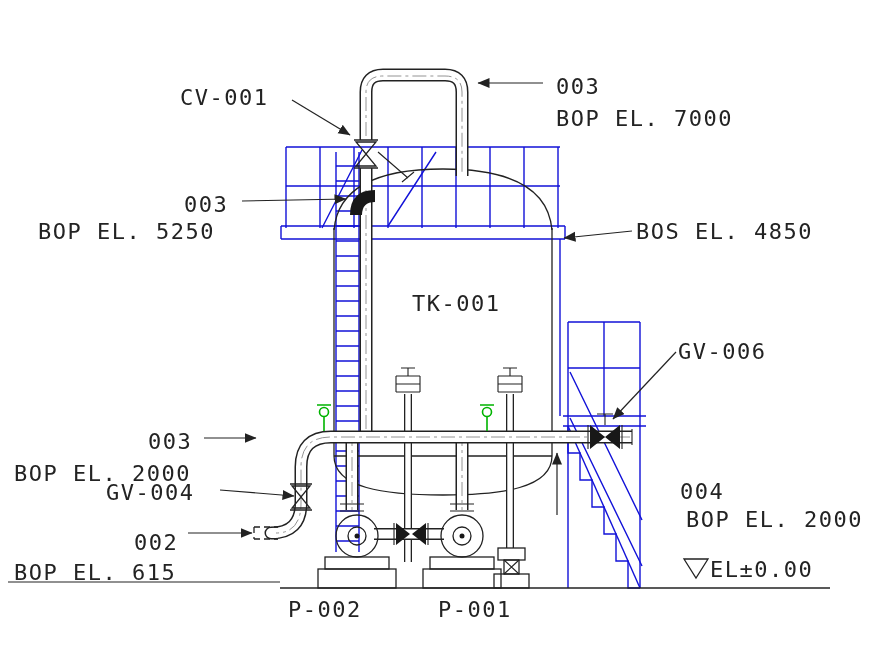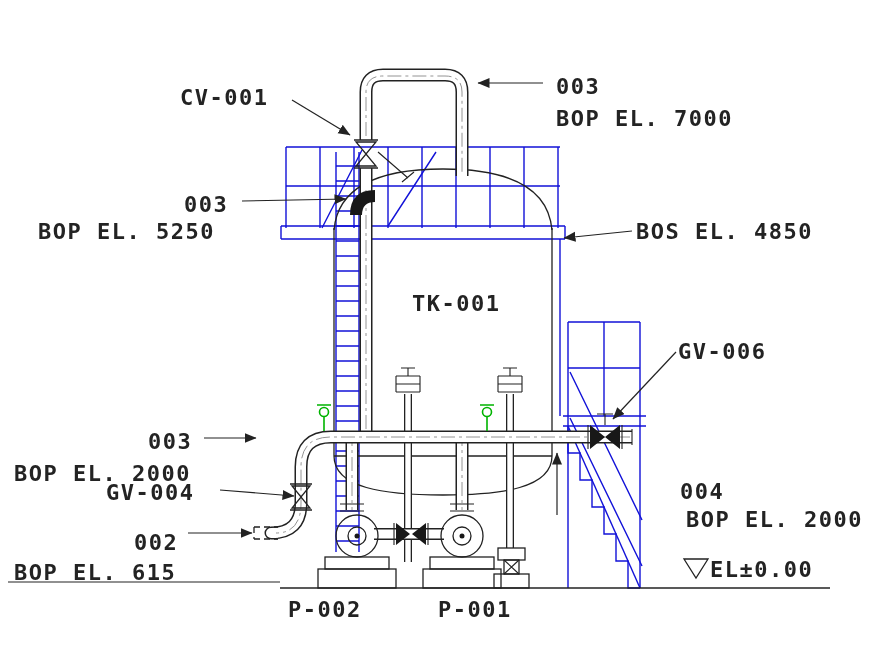--- a/index.html
+++ b/index.html
@@ -1,17 +1,17 @@
 <!DOCTYPE html>
 <html><head>
 <meta charset="utf-8">
 <style>
   html,body{margin:0;padding:0;background:#ffffff;}
   .stage{position:relative;width:885px;height:647px;background:#ffffff;overflow:hidden;
-         font-family:"DejaVu Sans Mono", "Liberation Mono", monospace;font-weight:bold;}
+         font-family:"DejaVu Sans Mono", "Liberation Mono", monospace;}
   svg{position:absolute;left:0;top:0;}
   .blue{stroke:#1212d8;stroke-width:1.4;fill:none;}
   .blk{stroke:#222;stroke-width:1.3;fill:none;}
   .thin{stroke:#222;stroke-width:1.1;fill:none;}
   .pipe-o{stroke:#222;stroke-width:13;fill:none;stroke-linejoin:round;}
   .pipe-i{stroke:#fff;stroke-width:10;fill:none;stroke-linejoin:round;}
   .pipe-o2{stroke:#222;stroke-width:12;fill:none;stroke-linejoin:round;}
   .pipe-i2{stroke:#fff;stroke-width:9;fill:none;stroke-linejoin:round;}
   .pipe-o3{stroke:#222;stroke-width:8;fill:none;stroke-linejoin:round;}
   .pipe-i3{stroke:#fff;stroke-width:5.4;fill:none;stroke-linejoin:round;}

